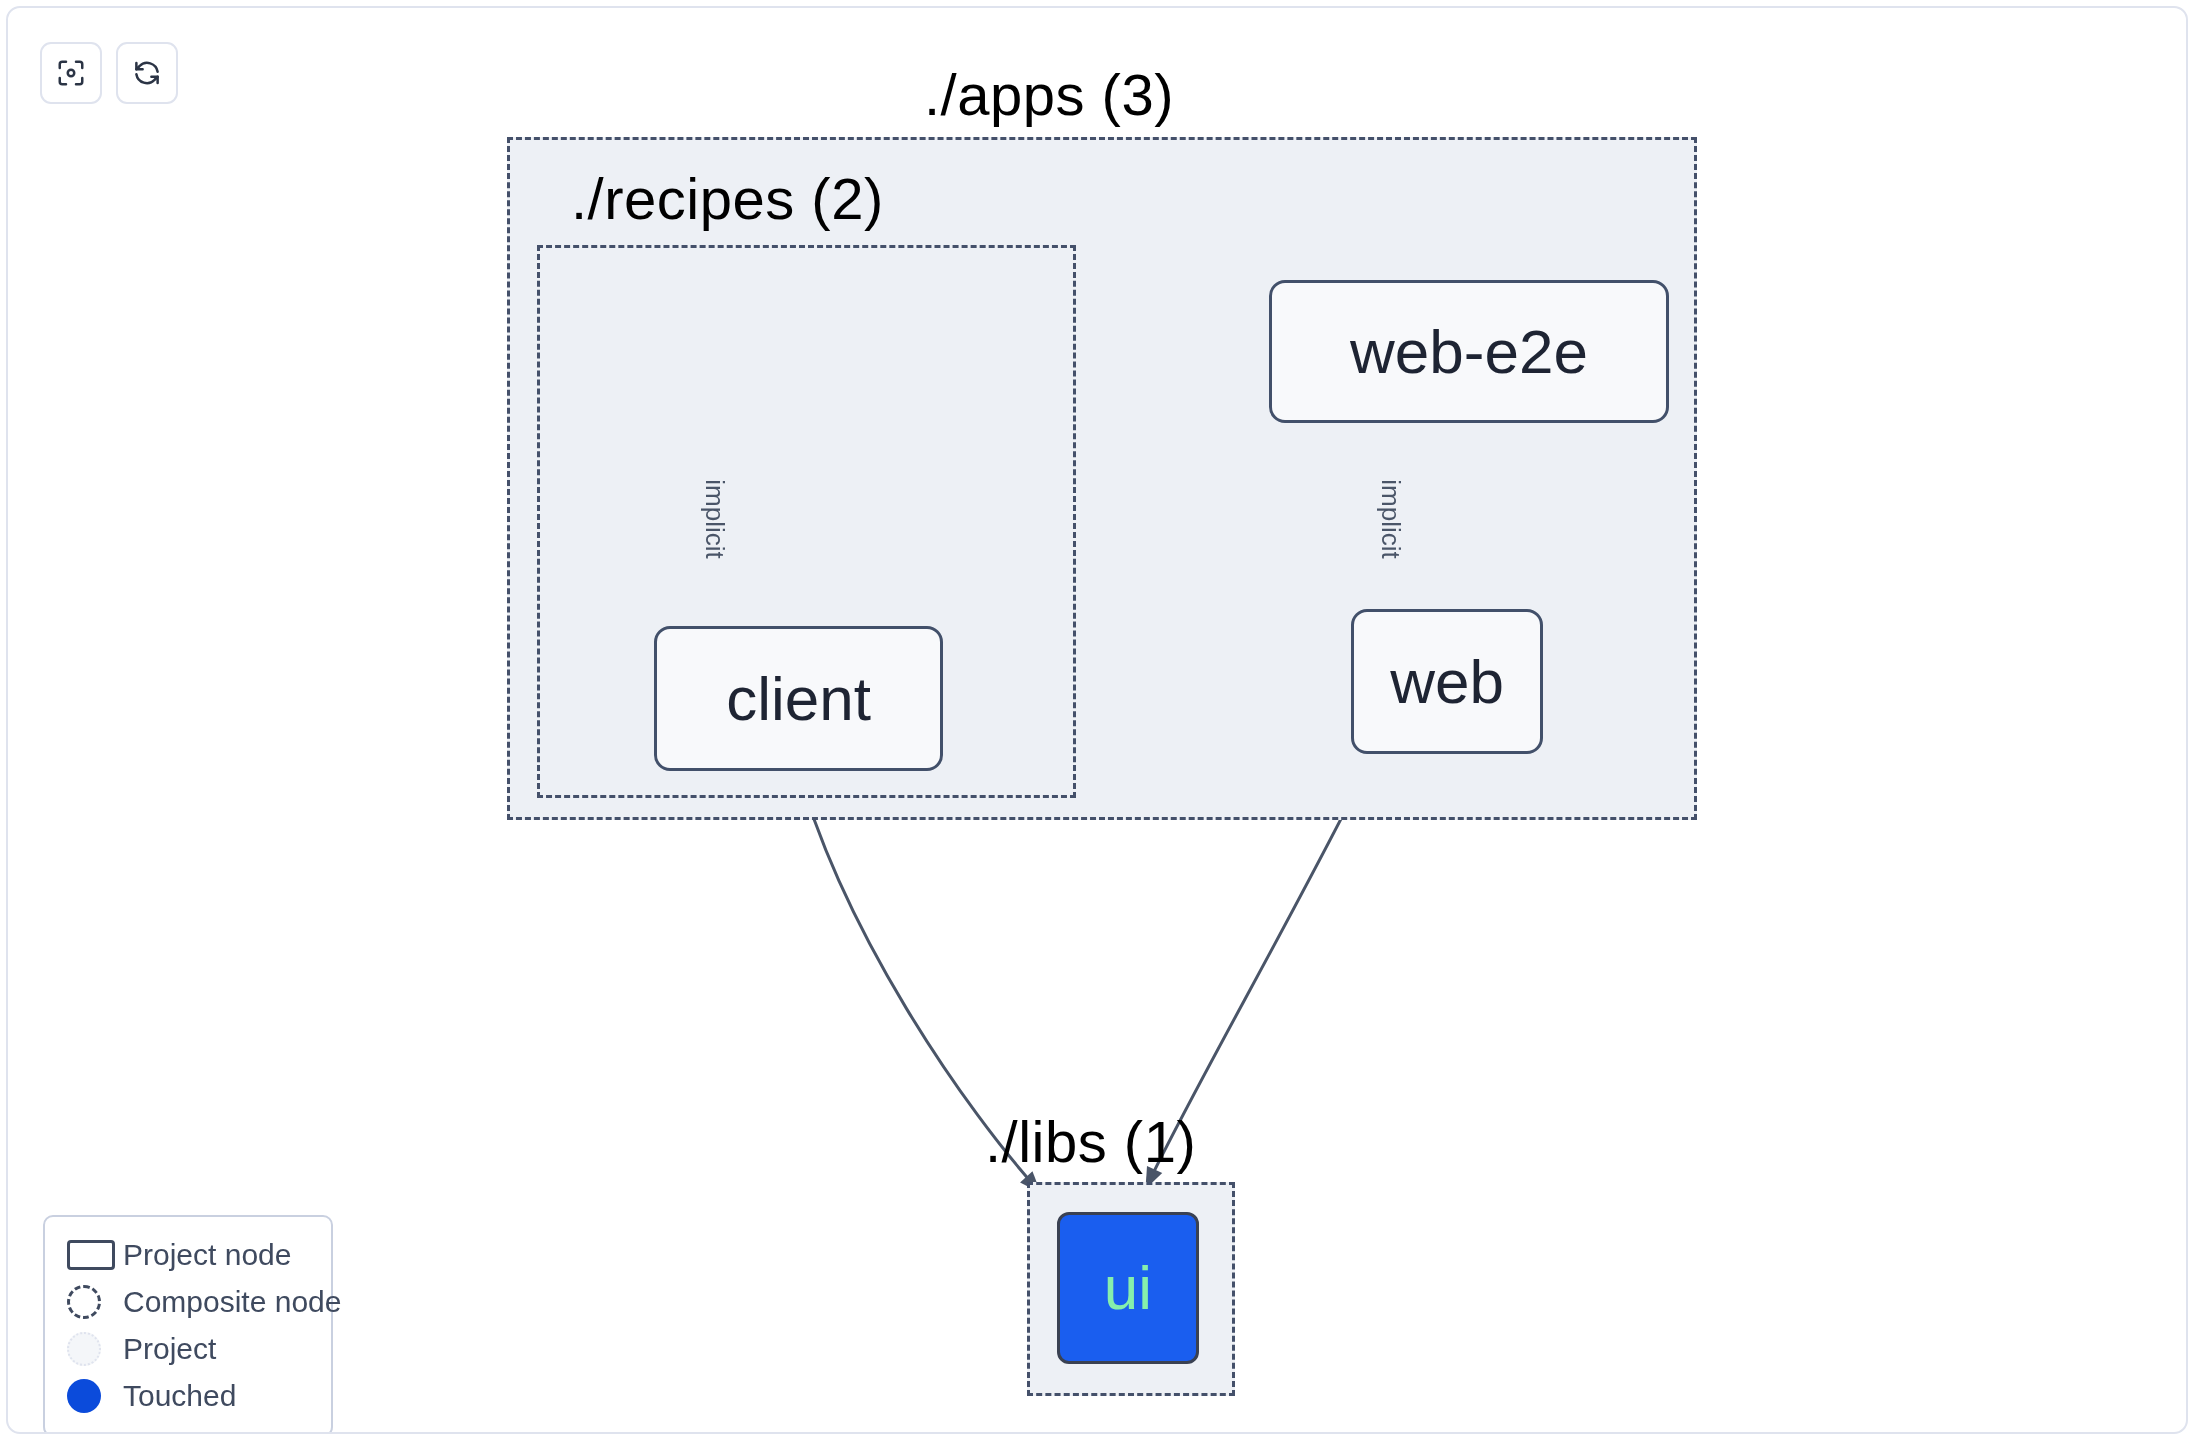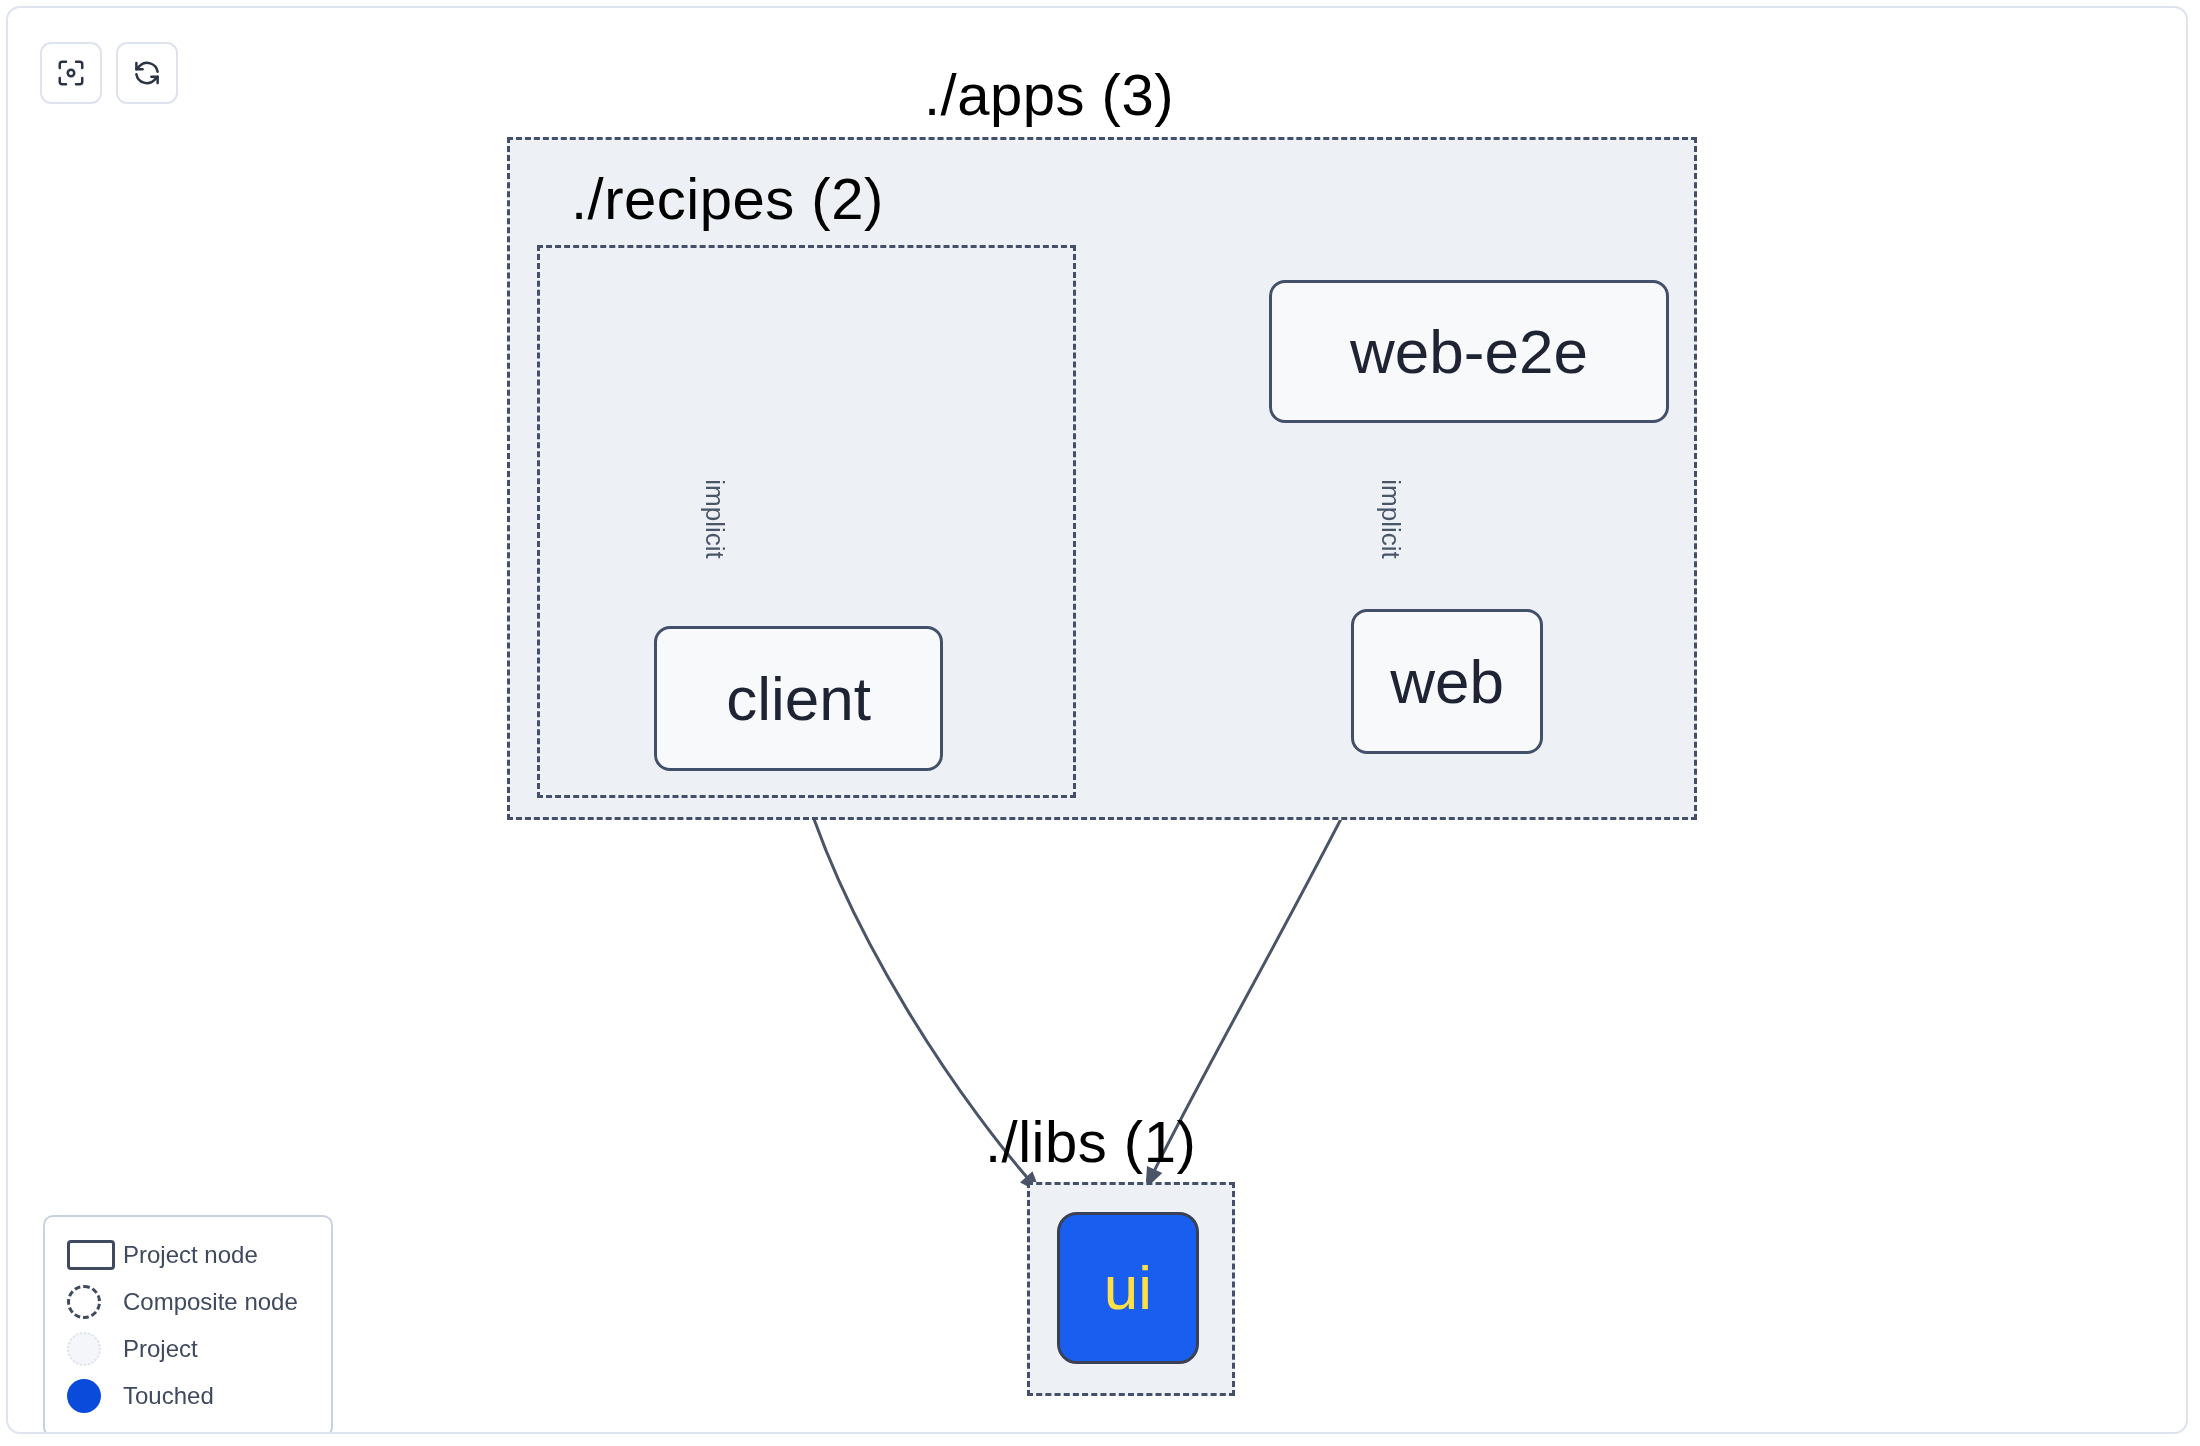--- a/index.html
+++ b/index.html
@@ -91,22 +91,22 @@
     color: #1e2433;
     font-size: 62px;
     line-height: 1;
     white-space: nowrap;
     cursor: pointer;
     z-index: 20;
   }
   .node.touched {
     background: #1a5eef;
     border-color: #3a4152;
-    color: #fde047;
-    border-radius: 20px;
+    color: #86efac;
+    border-radius: 12px;
   }
 
   
   .edge-label {
     position: absolute;
     color: #4a5568;
     font-size: 26px;
     line-height: 1;
     white-space: nowrap;
     z-index: 22;
@@ -160,21 +160,21 @@
     background: #f4f6f9;
     box-sizing: border-box;
   }
   .sw-touched-circle {
     width: 34px; height: 34px;
     border-radius: 50%;
     background: #0b4bdb;
   }
   .legend-text {
     color: #3f4a5f;
-    font-size: 24px;
+    font-size: 30px;
     line-height: 1;
     white-space: nowrap;
   }
 </style>
 </head>
 <body>
 
 <div id="graph-canvas">
 
   <div id="toolbar">

